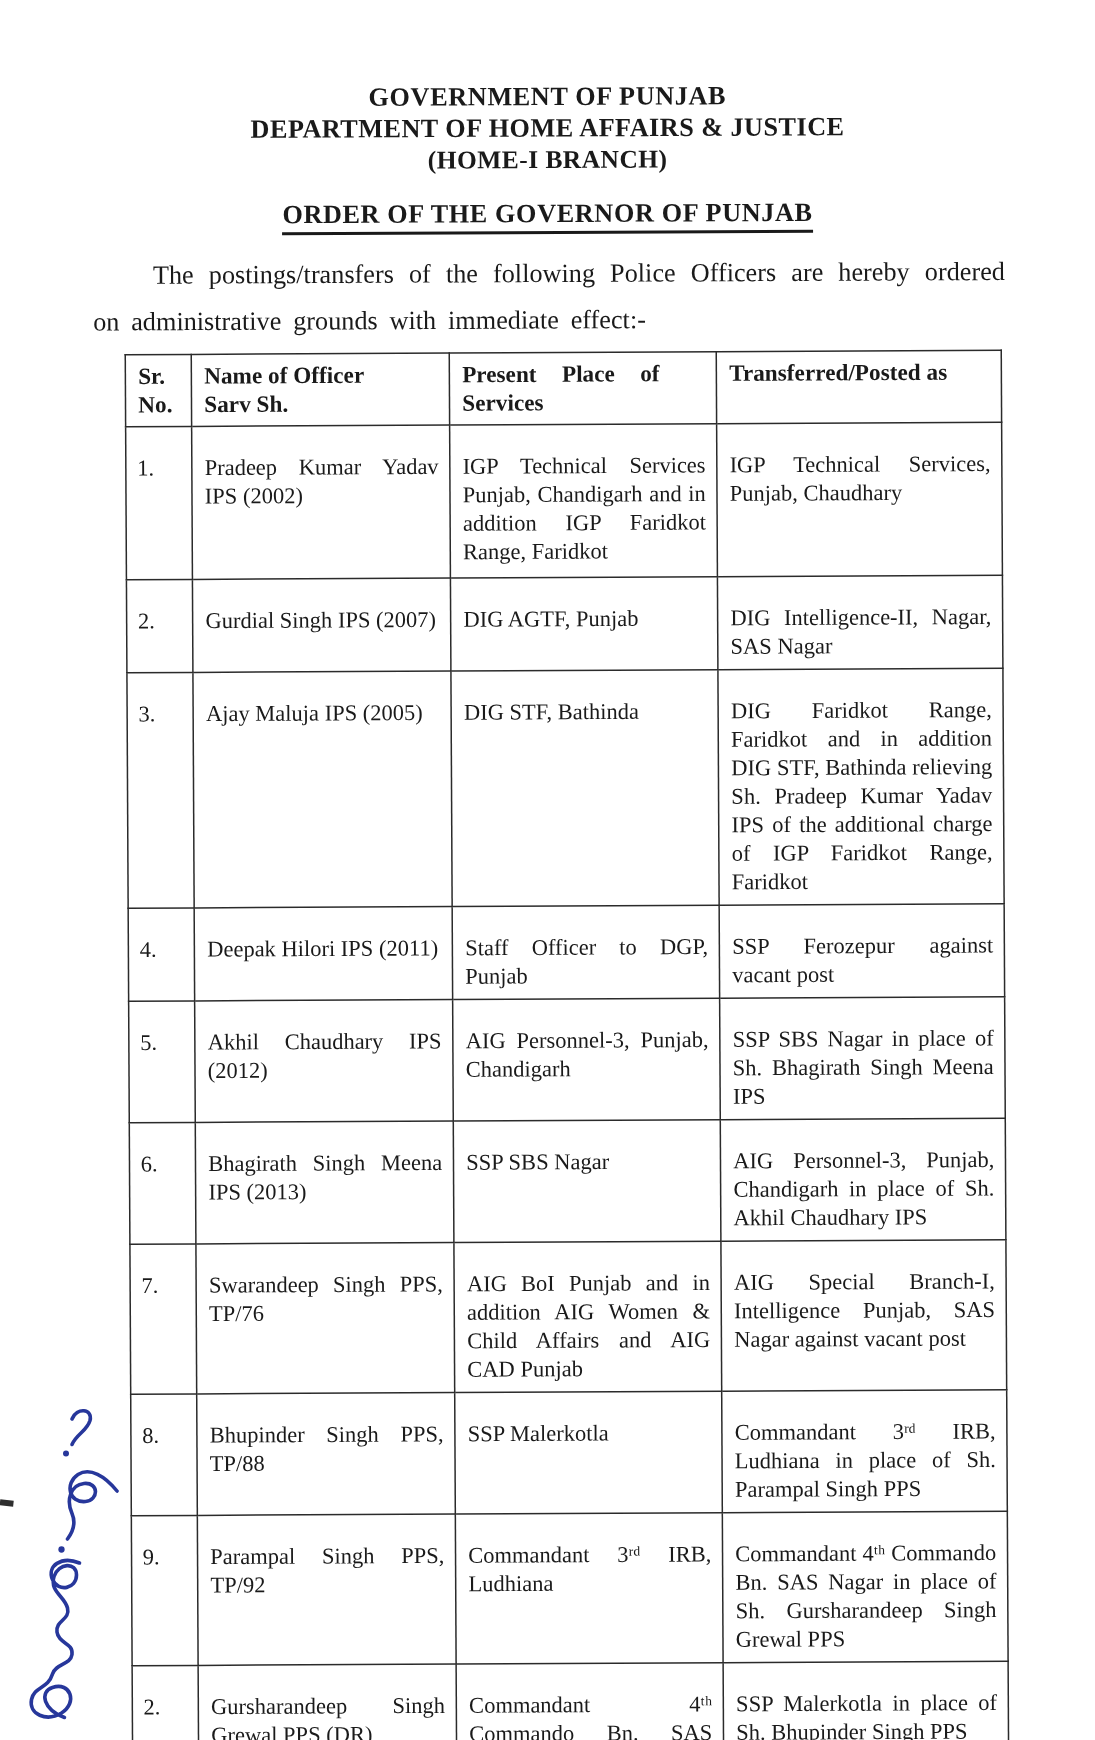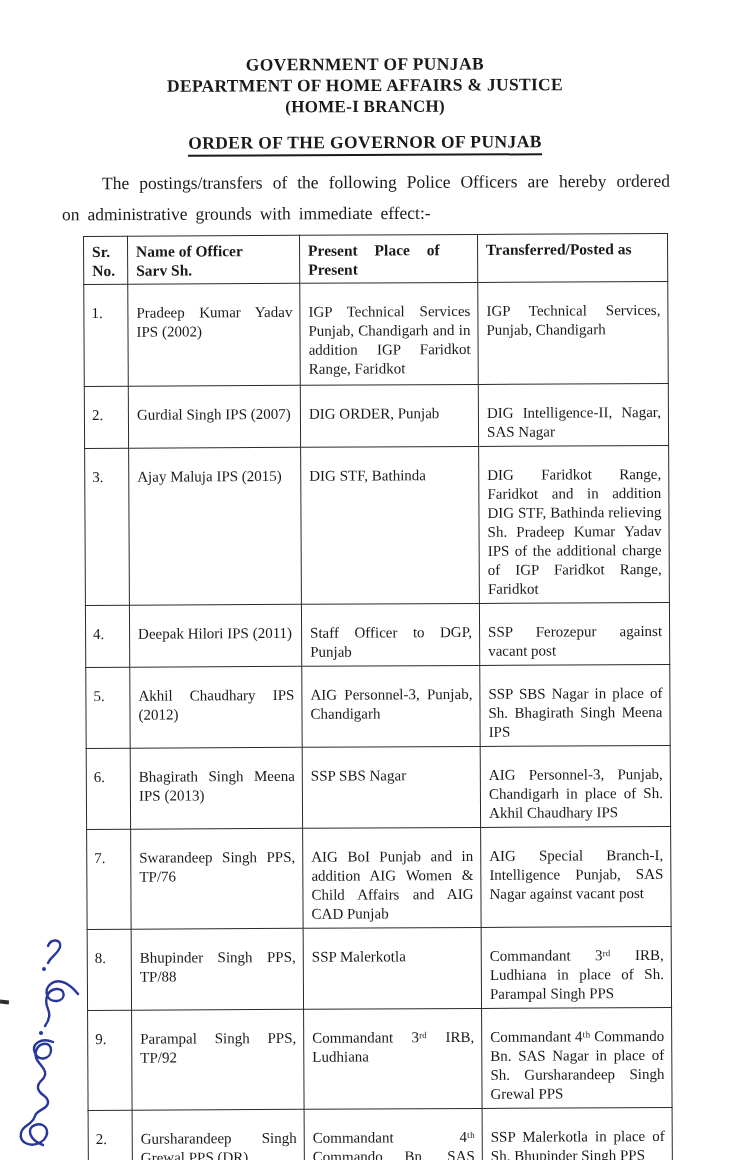--- a/index.html
+++ b/index.html
@@ -142,43 +142,43 @@
         <th>
           <span>Sr.</span>
           <span>No.</span>
         </th>
         <th>
           <span>Name of Officer</span>
           <span>Sarv Sh.</span>
         </th>
         <th>
           <span class="spread">Present Place of</span>
-          <span>Present</span>
+          <span>Services</span>
         </th>
         <th>
           <span>Transferred/Posted as</span>
         </th>
       </tr>
     </thead>
     <tbody>
       <tr>
         <td class="c-sr">1.</td>
         <td>Pradeep Kumar Yadav IPS (2002)</td>
         <td>IGP Technical Services Punjab, Chandigarh and in addition IGP Faridkot Range, Faridkot</td>
-        <td>IGP Technical Services, Punjab, Chandigarh</td>
+        <td>IGP Technical Services, Punjab, Chaudhary</td>
       </tr>
       <tr>
         <td class="c-sr">2.</td>
         <td>Gurdial Singh IPS (2007)</td>
-        <td>DIG ORDER, Punjab</td>
+        <td>DIG AGTF, Punjab</td>
         <td>DIG Intelligence-II, Nagar, SAS Nagar</td>
       </tr>
       <tr>
         <td class="c-sr">3.</td>
-        <td>Ajay Maluja IPS (2015)</td>
+        <td>Ajay Maluja IPS (2005)</td>
         <td>DIG STF, Bathinda</td>
         <td>DIG Faridkot Range, Faridkot and in addition DIG STF, Bathinda relieving Sh. Pradeep Kumar Yadav IPS of the additional charge of IGP Faridkot Range, Faridkot</td>
       </tr>
       <tr>
         <td class="c-sr">4.</td>
         <td>Deepak Hilori IPS (2011)</td>
         <td>Staff Officer to DGP, Punjab</td>
         <td>SSP Ferozepur against vacant post</td>
       </tr>
       <tr>

